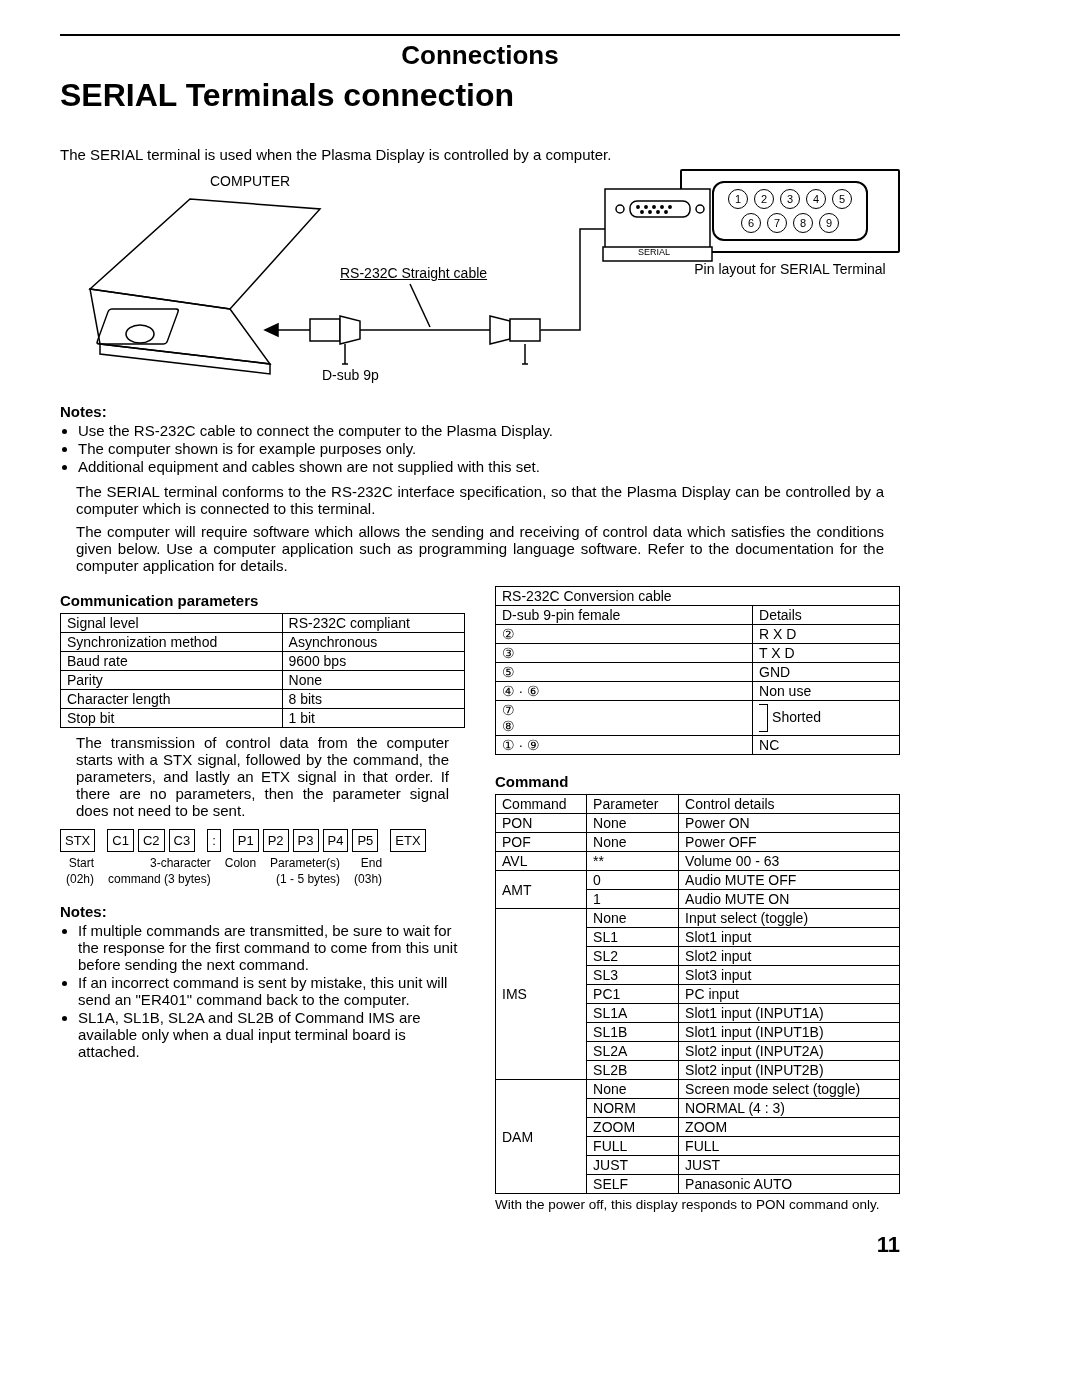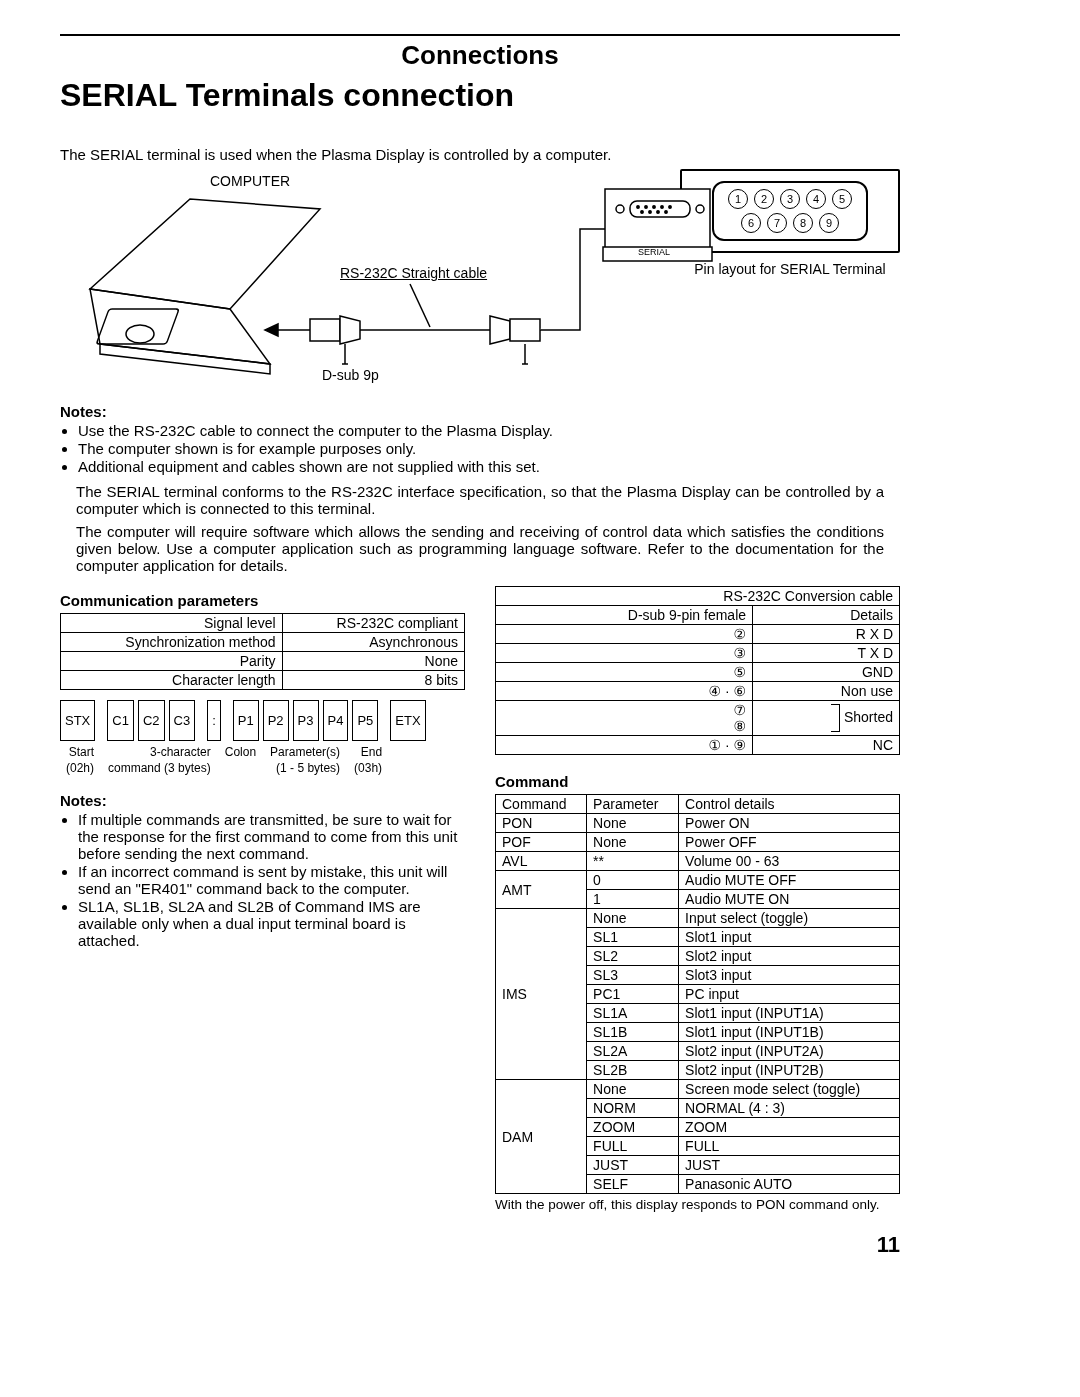--- a/index.html
+++ b/index.html
@@ -26,23 +26,23 @@
   .abs { position: absolute; font-size: 14px; }
   .notes-h { font-weight: bold; margin-top: 14px; }
   ul.notes { margin: 2px 0 8px 0; padding-left: 18px; }
   ul.notes li { margin: 1px 0; }
   p.body { margin: 6px 16px; text-align: justify; }
   .cols { display: flex; gap: 30px; margin-top: 12px; }
   .col { flex: 1; }
   .section-h { font-weight: bold; margin: 6px 0 4px 0; }
   table { border-collapse: collapse; width: 100%; font-size: 14px; }
   td, th { border: 1px solid #000; padding: 1px 6px; font-weight: normal; }
-  .center { text-align: right; }
+  .center { text-align: left; }
   .format-row { display: flex; gap: 4px; align-items: center; margin: 10px 0 4px 0; font-size: 13px; }
-  .fbox { border: 1px solid #000; padding: 12px 4px; }
+  .fbox { border: 1px solid #000; padding: 3px 4px; }
   .fspacer { width: 4px; }
   .nb { white-space: nowrap; }
   .page-num { text-align: right; font-size: 22px; font-weight: bold; margin-top: 20px; }
   .svg-laptop { position:absolute; left:0; top:0; }
   .short-bracket { border-right:1px solid #000; border-top:1px solid #000; border-bottom:1px solid #000; width:8px; display:inline-block; vertical-align:middle; margin-right:4px;}
 </style>
 </head>
 <body>
 
 <div class="hr"></div>
@@ -145,30 +145,39 @@
       <tbody id="comm-params-body">
           <tr>
             <td class="center">Signal level</td>
             <td class="center">RS-232C compliant</td>
           </tr>
           <tr>
             <td class="center">Synchronization method</td>
             <td class="center">Asynchronous</td>
           </tr>
           <tr>
+            <td class="center">Baud rate</td>
+            <td class="center">9600 bps</td>
+          </tr>
+          <tr>
             <td class="center">Parity</td>
             <td class="center">None</td>
           </tr>
           <tr>
             <td class="center">Character length</td>
             <td class="center">8 bits</td>
           </tr>
+          <tr>
+            <td class="center">Stop bit</td>
+            <td class="center">1 bit</td>
+          </tr>
         </tbody>
     </table>
 
+    <p class="body" style="text-align:justify;">The transmission of control data from the computer starts with a STX signal, followed by the command, the parameters, and lastly an ETX signal in that order. If there are no parameters, then the parameter signal does not need to be sent.</p>
 
     <div class="format-row">
       <span class="fbox">STX</span>
       <span class="fspacer"></span>
       <span class="fbox">C1</span>
       <span class="fbox">C2</span>
       <span class="fbox">C3</span>
       <span class="fspacer"></span>
       <span class="fbox">:</span>
       <span class="fspacer"></span>

